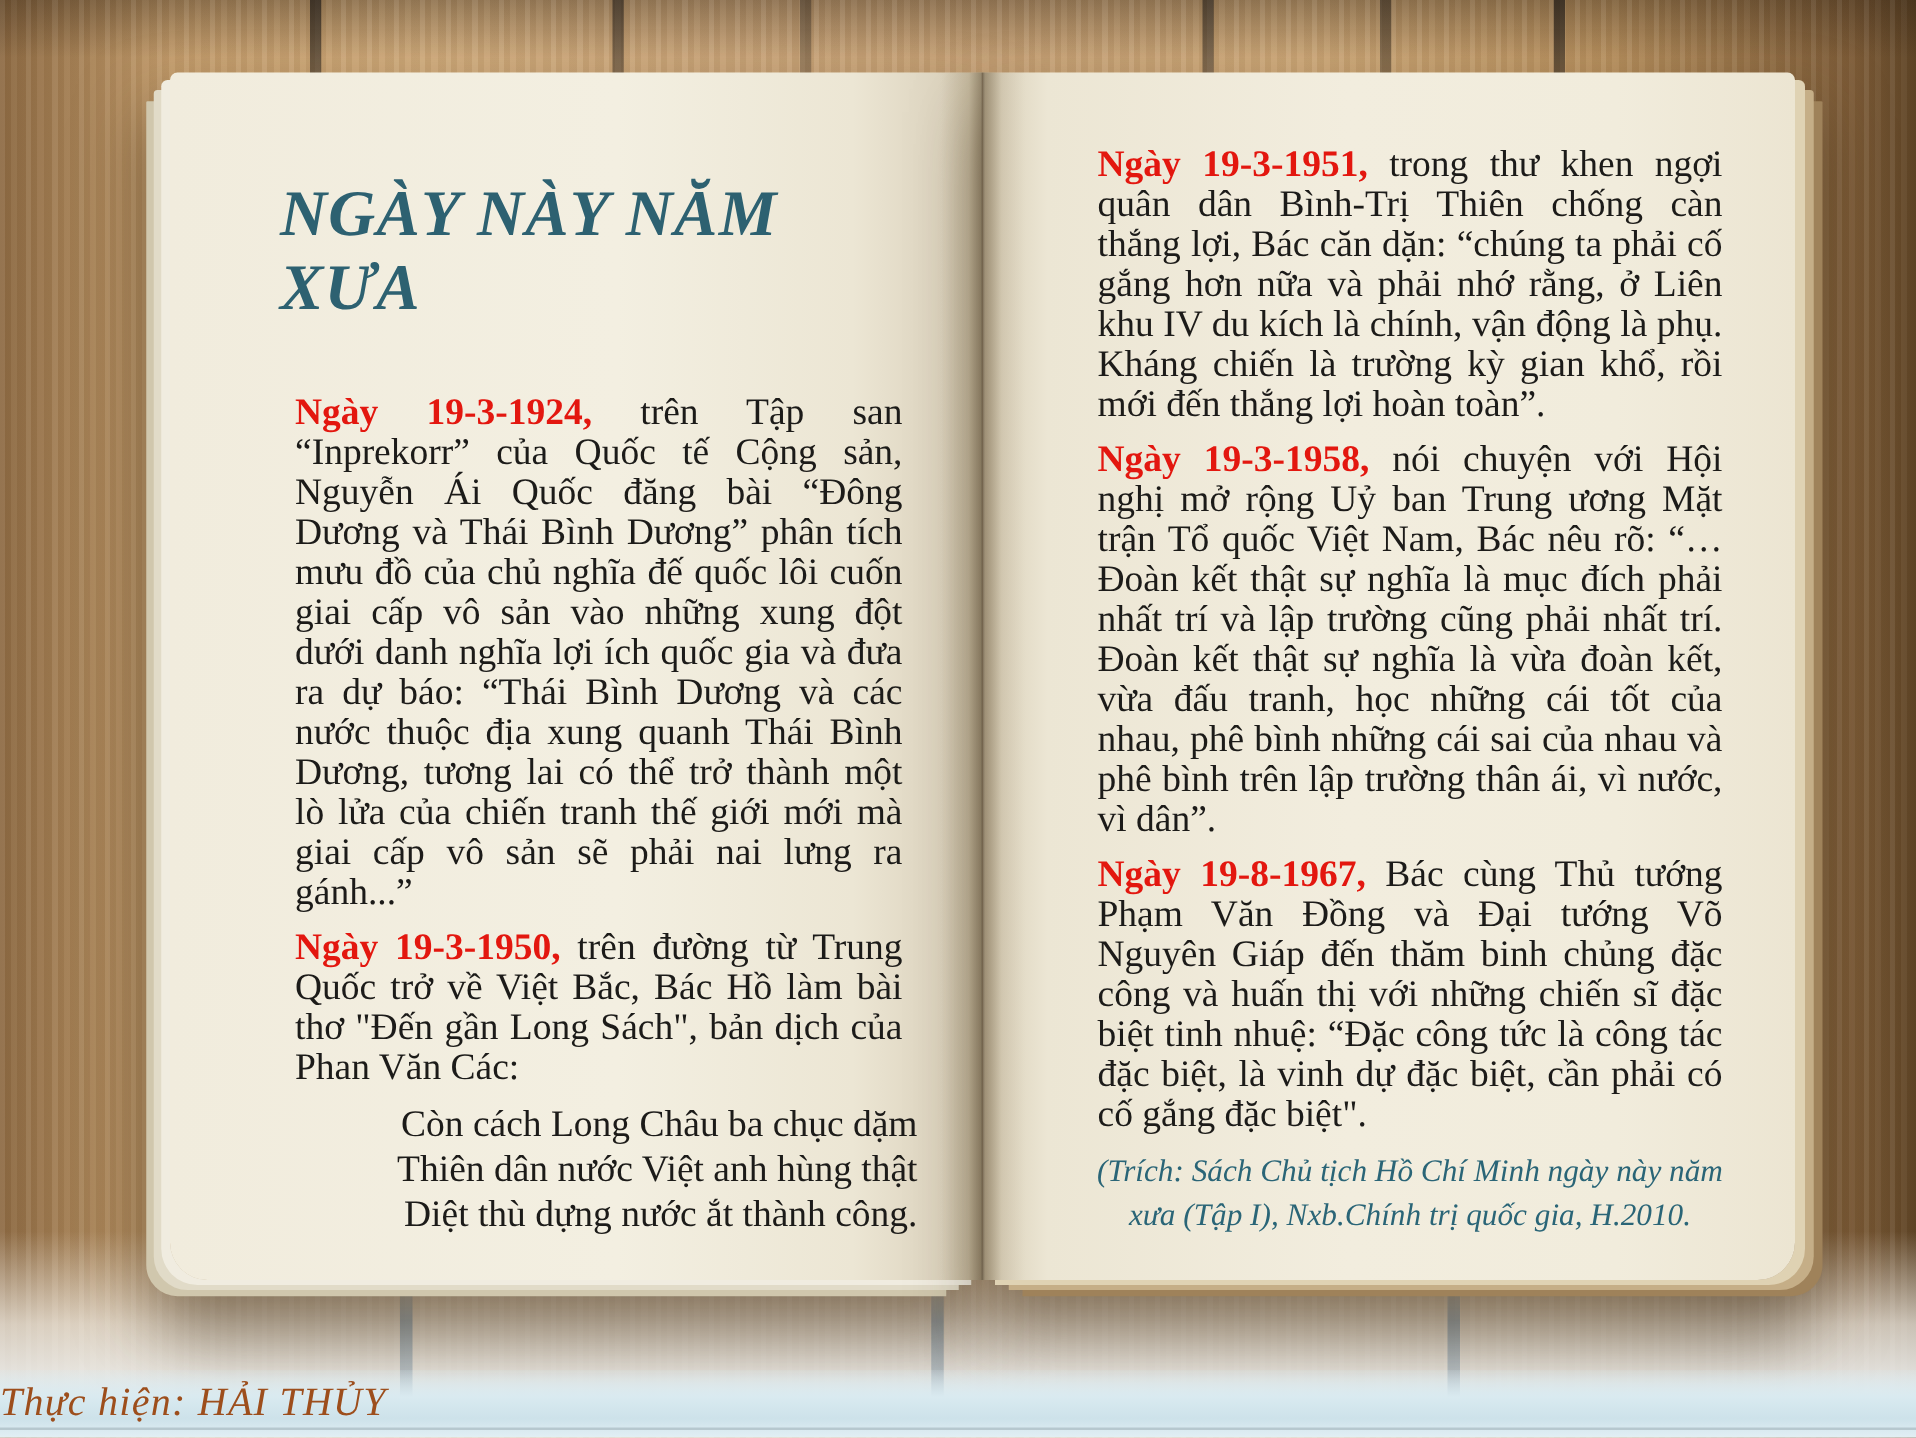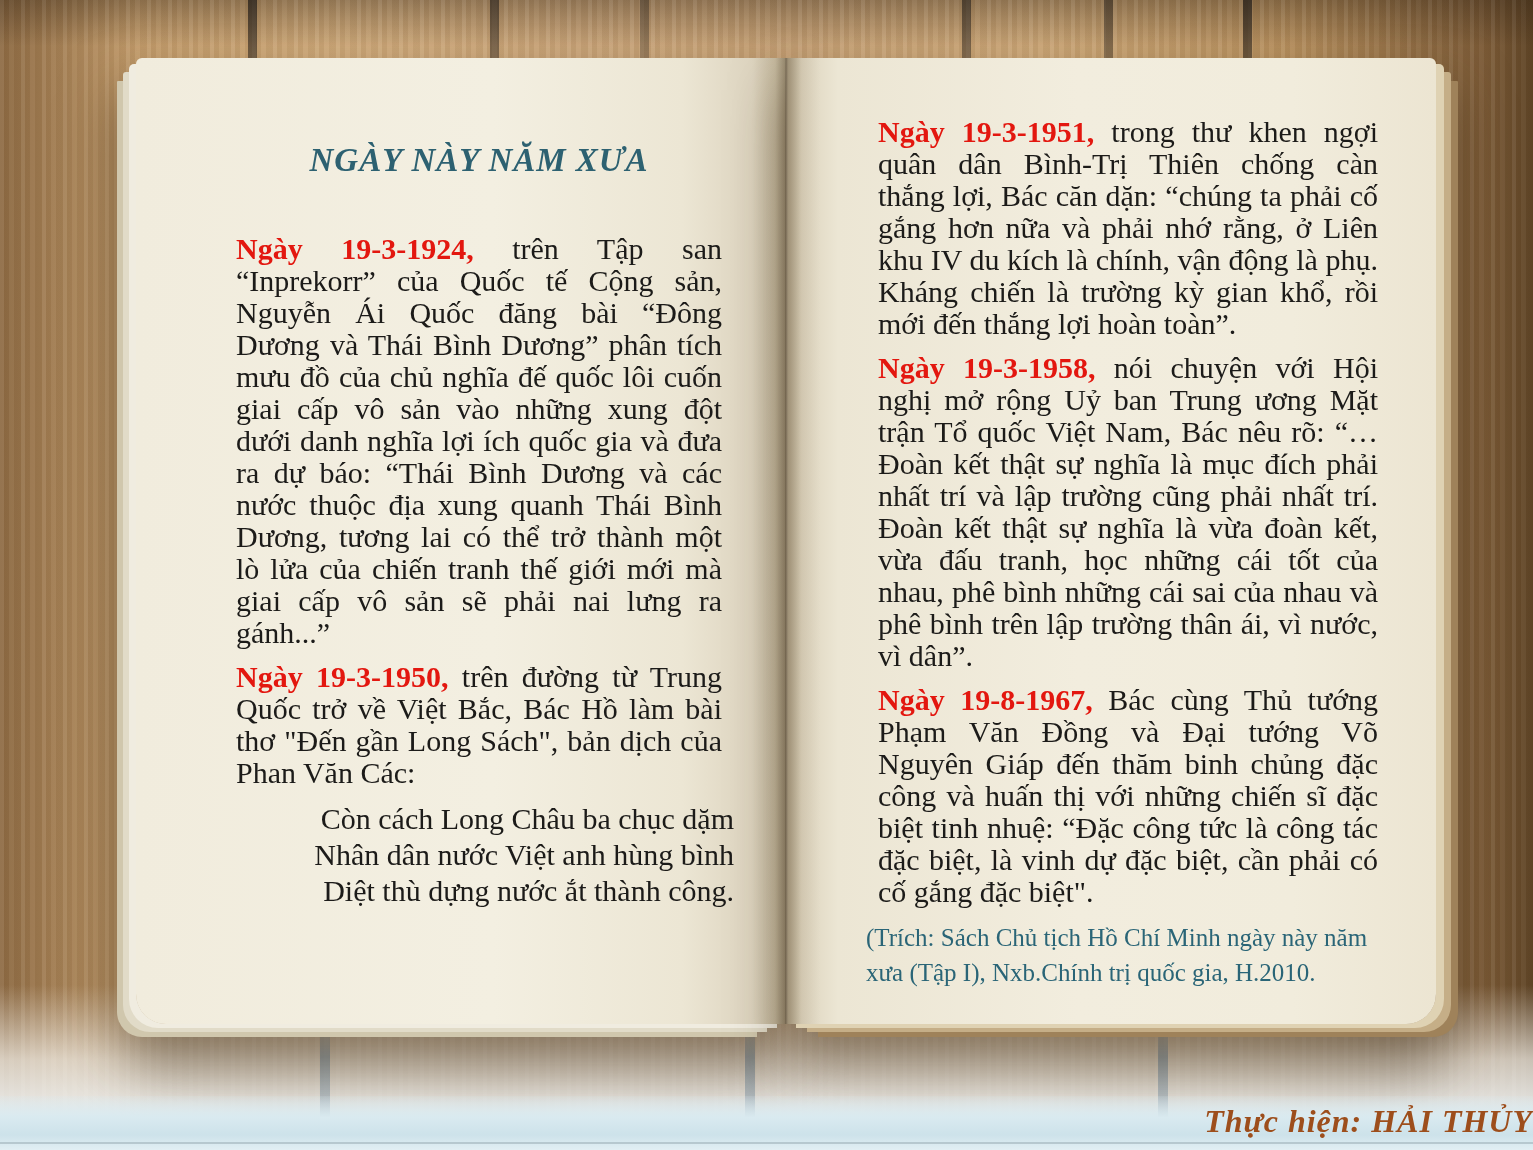--- a/index.html
+++ b/index.html
@@ -16,22 +16,22 @@
     background:linear-gradient(to bottom, rgba(33,28,24,.85), rgba(33,28,24,0));}
   
   .bottom-wash{position:absolute;left:0;right:0;top:985px;height:165px;
     background:linear-gradient(to bottom, rgba(243,241,235,0) 0%, rgba(243,241,235,.72) 45%, #eef1f2 85%);}
   .plank-bottom{position:absolute;top:1012px;width:10px;height:128px;
     background:linear-gradient(to bottom, rgba(108,138,162,0), rgba(108,138,162,.55) 35%, rgba(108,138,162,.2) 100%);}
   
   .footer-band{position:absolute;left:0;right:0;bottom:0;height:54px;
     background:linear-gradient(to bottom, rgba(216,234,241,.15) 0%, #d9eaf0 40%, #cde2ea 72%, #e2eff4 100%);}
   .footer-rule{position:absolute;left:0;right:0;bottom:6px;height:2px;background:#aebfc7;opacity:.8;}
-  .footer-text{position:absolute;left:0;right:0;bottom:10px;text-align:right;
-    font-style:italic;font-weight:bold;font-size:32px;color:#9d4e1c;letter-spacing:1px;}
+  .footer-text{position:absolute;left:0;right:0;bottom:10px;text-align:left;
+    font-style:italic;font-weight:normal;font-size:32px;color:#9d4e1c;letter-spacing:1px;}
   
   .book{position:absolute;left:136px;top:58px;width:1300px;height:966px;display:flex;}
   .page{position:relative;width:50%;height:100%;}
   .page-left{
     background:linear-gradient(90deg, #f1ecdd 0%, #f3efe1 55%, #ece6d4 84%, #ddd4bf 95%, #cdc2a6 100%);
     border-radius:6px 0 0 30px;
     box-shadow:
       -8px 5px 0 -1px #f0ece0,
       -16px 11px 0 -3px #e1dbc8,
       -24px 18px 0 -5px #d0c7ad,
@@ -44,26 +44,26 @@
       9px 5px 0 -1px #dfd2b3,
       18px 11px 0 -3px #c5ae87,
       27px 18px 0 -5px #9f825a,
       10px 40px 55px 8px rgba(52,36,16,.5);
   }
   .spine{position:absolute;left:calc(50% - 34px);top:0;bottom:0;width:68px;pointer-events:none;
     background:linear-gradient(90deg, rgba(120,100,70,0) 0%, rgba(120,100,70,.16) 34%, rgba(86,68,44,.42) 48%, rgba(56,42,26,.55) 50%, rgba(86,68,44,.38) 53%, rgba(120,100,70,.12) 72%, rgba(120,100,70,0) 100%);}
   .content{position:relative;height:100%;box-sizing:border-box;}
   .page-left .content{padding:84px 52px 0 88px;}
   .page-right .content{padding:46px 46px 0 80px;}
-  .page-title{margin:0 0 54px 0;text-align:center;font-style:italic;font-weight:bold;
-    font-size:33px;letter-spacing:1px;color:#2d6171;}
+  .page-title{margin:0 0 54px 0;text-align:left;font-style:italic;font-weight:bold;
+    font-size:52px;letter-spacing:1px;color:#2d6171;}
   .entry{margin:12px;font-size:30px;line-height:32px;text-align:justify;color:#1c1b19;}
   .entry .date{color:#e3170f;font-weight:bold;}
   .poem{margin:0;text-align:right;font-size:30px;line-height:36px;color:#1c1b19;}
-  .citation{margin:11px 0 0 0;text-align:left;font-size:25px;line-height:35px;color:#2a6577;}
+  .citation{margin:11px 0 0 0;text-align:center;font-style:italic;font-size:25px;line-height:35px;color:#2a6577;}
 </style>
 </head>
 <body>
 
 <div>
   <div class="plank-top" style="left:248px;opacity:.85;"></div>
   <div class="plank-top" style="left:490px;opacity:.7;"></div>
   <div class="plank-top" style="left:640px;opacity:.45;"></div>
   <div class="plank-top" style="left:962px;opacity:.7;"></div>
   <div class="plank-top" style="left:1104px;opacity:.6;"></div>
@@ -75,21 +75,21 @@
 </div>
 
 <div class="book">
   <div class="page page-left">
     <div class="content">
       <h1 class="page-title">NGÀY NÀY NĂM XƯA</h1>
       <p class="entry"><span class="date">Ngày 19-3-1924,</span> <span>trên Tập san “Inprekorr” của Quốc tế Cộng sản, Nguyễn Ái Quốc đăng bài “Đông Dương và Thái Bình Dương” phân tích mưu đồ của chủ nghĩa đế quốc lôi cuốn giai cấp vô sản vào những xung đột dưới danh nghĩa lợi ích quốc gia và đưa ra dự báo: “Thái Bình Dương và các nước thuộc địa xung quanh Thái Bình Dương, tương lai có thể trở thành một lò lửa của chiến tranh thế giới mới mà giai cấp vô sản sẽ phải nai lưng ra gánh...”</span></p>
       <p class="entry"><span class="date">Ngày 19-3-1950,</span> <span>trên đường từ Trung Quốc trở về Việt Bắc, Bác Hồ làm bài thơ "Đến gần Long Sách", bản dịch của Phan Văn Các:</span></p>
       <div class="poem">
         <div>Còn cách Long Châu ba chục dặm</div>
-        <div>Nhân dân nước Việt anh hùng bình</div>
+        <div>Thiên dân nước Việt anh hùng thật</div>
         <div>Diệt thù dựng nước ắt thành công.</div>
       </div>
     </div>
   </div>
   <div class="page page-right">
     <div class="content">
       <p class="entry"><span class="date">Ngày 19-3-1951,</span> <span>trong thư khen ngợi quân dân Bình-Trị Thiên chống càn thắng lợi, Bác căn dặn: “chúng ta phải cố gắng hơn nữa và phải nhớ rằng, ở Liên khu IV du kích là chính, vận động là phụ. Kháng chiến là trường kỳ gian khổ, rồi mới đến thắng lợi hoàn toàn”.</span></p>
       <p class="entry"><span class="date">Ngày 19-3-1958,</span> <span>nói chuyện với Hội nghị mở rộng Uỷ ban Trung ương Mặt trận Tổ quốc Việt Nam, Bác nêu rõ: “…Đoàn kết thật sự nghĩa là mục đích phải nhất trí và lập trường cũng phải nhất trí. Đoàn kết thật sự nghĩa là vừa đoàn kết, vừa đấu tranh, học những cái tốt của nhau, phê bình những cái sai của nhau và phê bình trên lập trường thân ái, vì nước, vì dân”.</span></p>
       <p class="entry"><span class="date">Ngày 19-8-1967,</span> <span>Bác cùng Thủ tướng Phạm Văn Đồng và Đại tướng Võ Nguyên Giáp đến thăm binh chủng đặc công và huấn thị với những chiến sĩ đặc biệt tinh nhuệ: “Đặc công tức là công tác đặc biệt, là vinh dự đặc biệt, cần phải có cố gắng đặc biệt".</span></p>
       <p class="citation">(Trích: Sách Chủ tịch Hồ Chí Minh ngày này năm xưa (Tập I), Nxb.Chính trị quốc gia, H.2010.</p>

